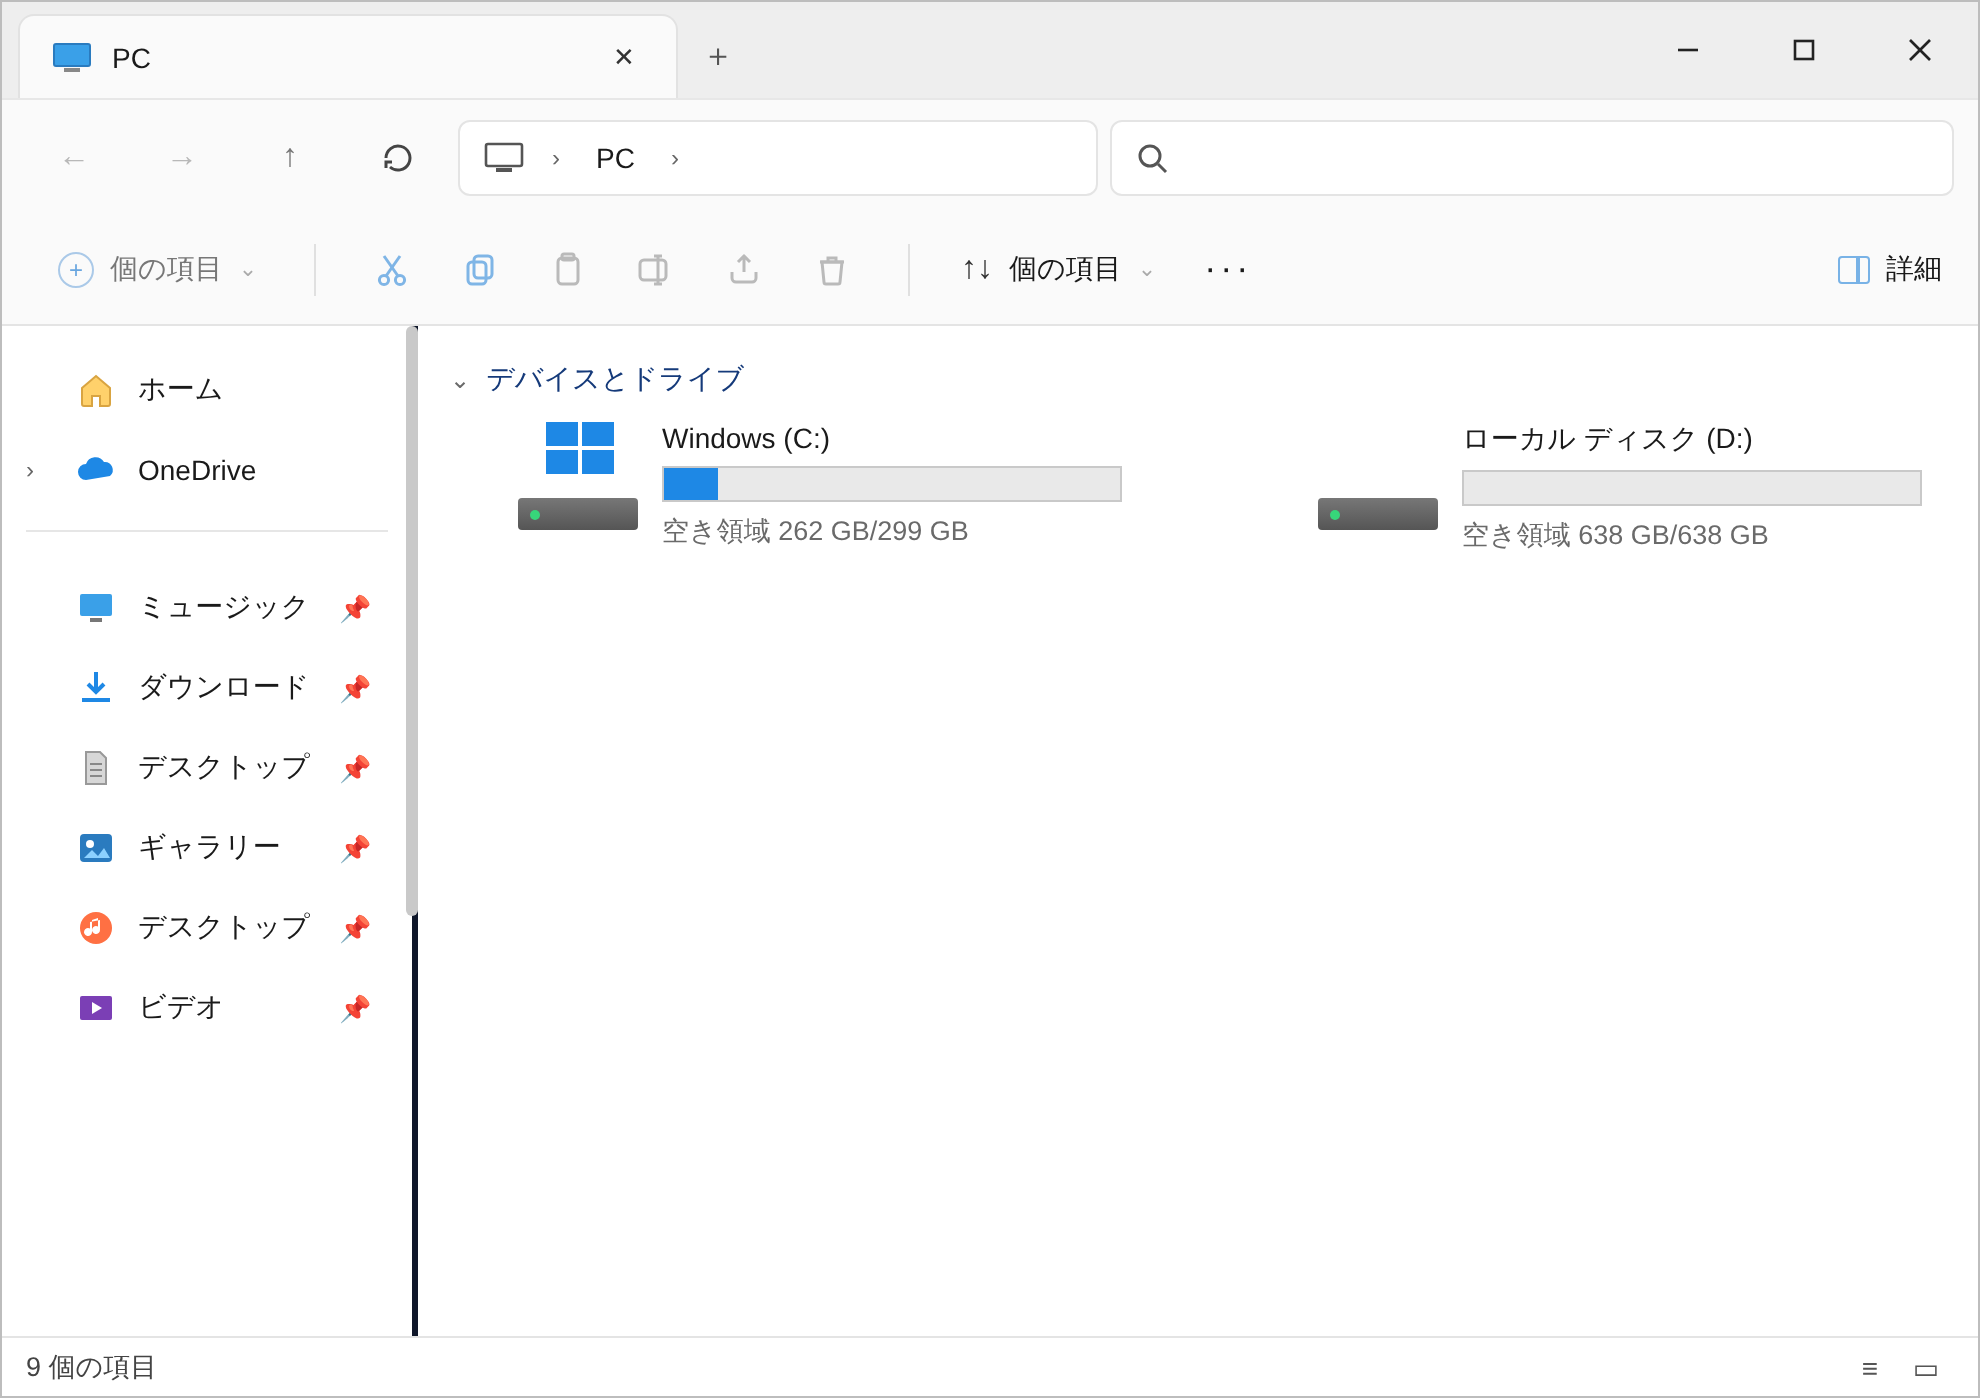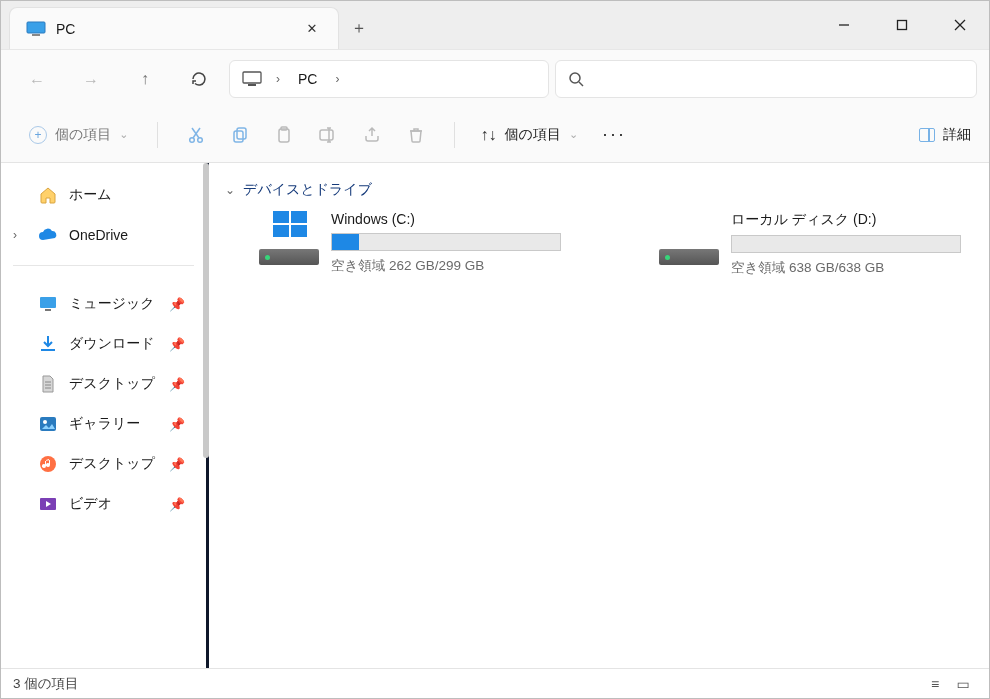--- a/index.html
+++ b/index.html
@@ -325,17 +325,17 @@
               <div class="fill" style="width:0%"></div>
             </div>
             <div class="drive-sub">空き領域 638 GB/638 GB</div>
           </div>
         </div>
       </div>
   </div>
 </div>
 
 <div class="statusbar">
-  <span>3 個の項目</span>
+  <span>9 個の項目</span>
   <div class="flex"></div>
   <div class="viewbtn">≡</div>
   <div class="viewbtn">▭</div>
 </div>
 
 </body></html>

